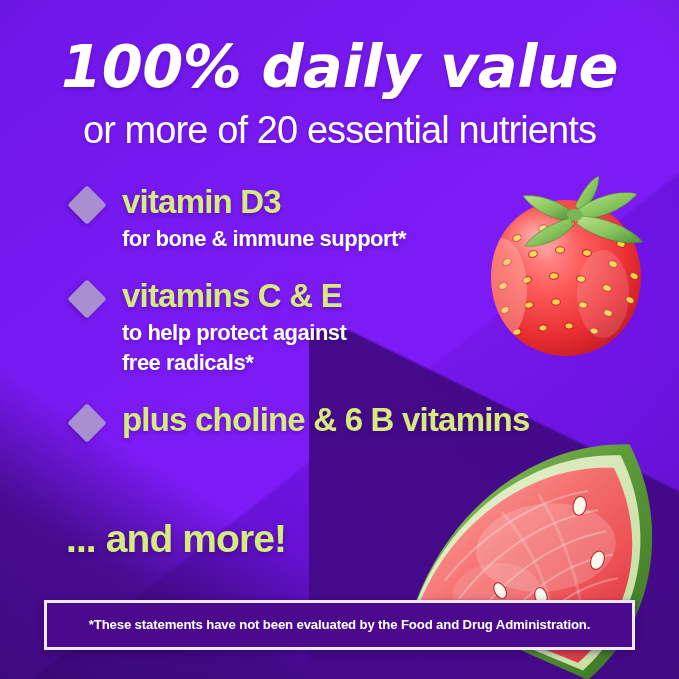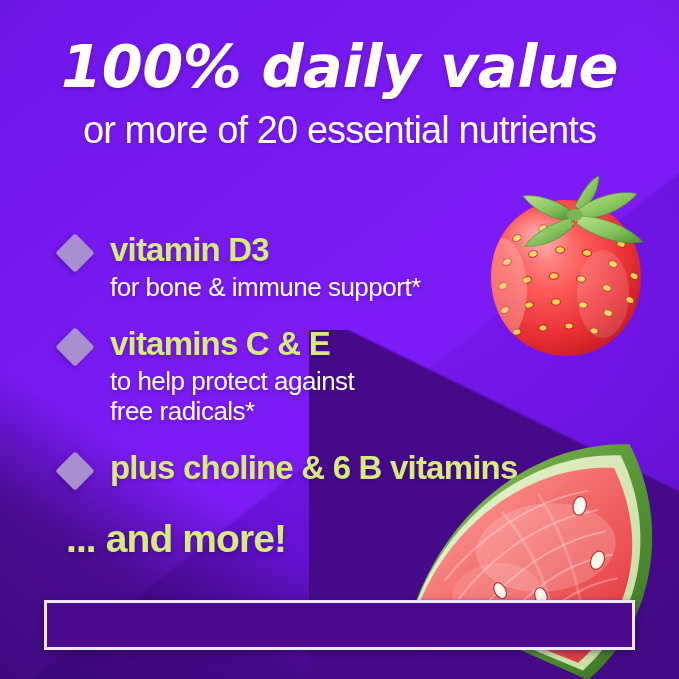--- a/index.html
+++ b/index.html
@@ -70,23 +70,22 @@
     line-height:48px;
     font-weight:normal;
     letter-spacing:-0.9px;
     font-family:"Liberation Sans", sans-serif;
     text-shadow:0 1px 3px rgba(40,3,85,.25);
   }
 
   
   .bullets{
     position:absolute;
-    top:182px; left:58px;
+    top:182px; left:70px;
     width:600px;
-    margin-top:48px;
   }
   .bullet{
     position:relative;
     padding-left:52px;
     margin-bottom:22px;
   }
   .diamond{
     position:absolute;
     left:3px; top:9px;
     width:28px; height:28px;
@@ -99,23 +98,23 @@
     color:#d6ea7e;
     font-size:33px;
     line-height:40px;
     font-weight:bold;
     letter-spacing:-0.8px;
     text-shadow:0 2px 4px rgba(40,3,85,.33);
     white-space:nowrap;
   }
   .b-sub{
     color:#ffffff;
-    font-size:26px;
+    font-size:22px;
     line-height:30px;
-    font-weight:normal;
+    font-weight:bold;
     letter-spacing:-0.5px;
     margin-top:2px;
     text-shadow:0 2px 4px rgba(40,3,85,.30);
   }
   .b-sub span{ display:block; }
 
   .and-more{
     position:absolute;
     top:518px; left:66px;
     color:#d6ea7e;
@@ -337,16 +336,17 @@
           <ellipse cx="140" cy="158" rx="6" ry="9" transform="rotate(-10 140 158)"></ellipse>
           <ellipse cx="100" cy="148" rx="5.5" ry="8.5" transform="rotate(-24 100 148)"></ellipse>
           <ellipse cx="170" cy="196" rx="5.5" ry="8.5" transform="rotate(40 170 196)"></ellipse>
         </g>
       </g>
     </svg>
   </div>
 
   <div class="disclaimer">
     <p>
+      <span>*These statements have not been evaluated by the Food and Drug Administration.</span>
     </p>
   </div>
 
 </div>
 
 </body></html>

